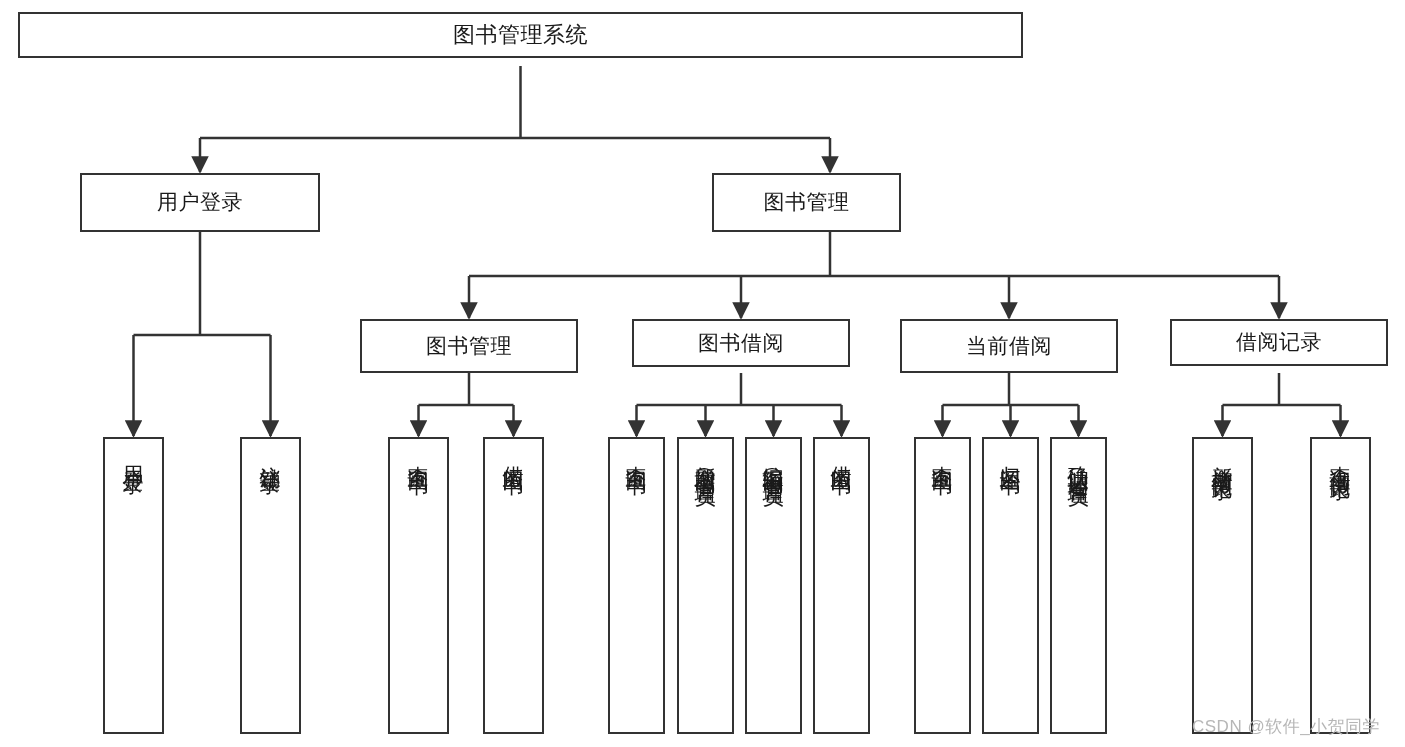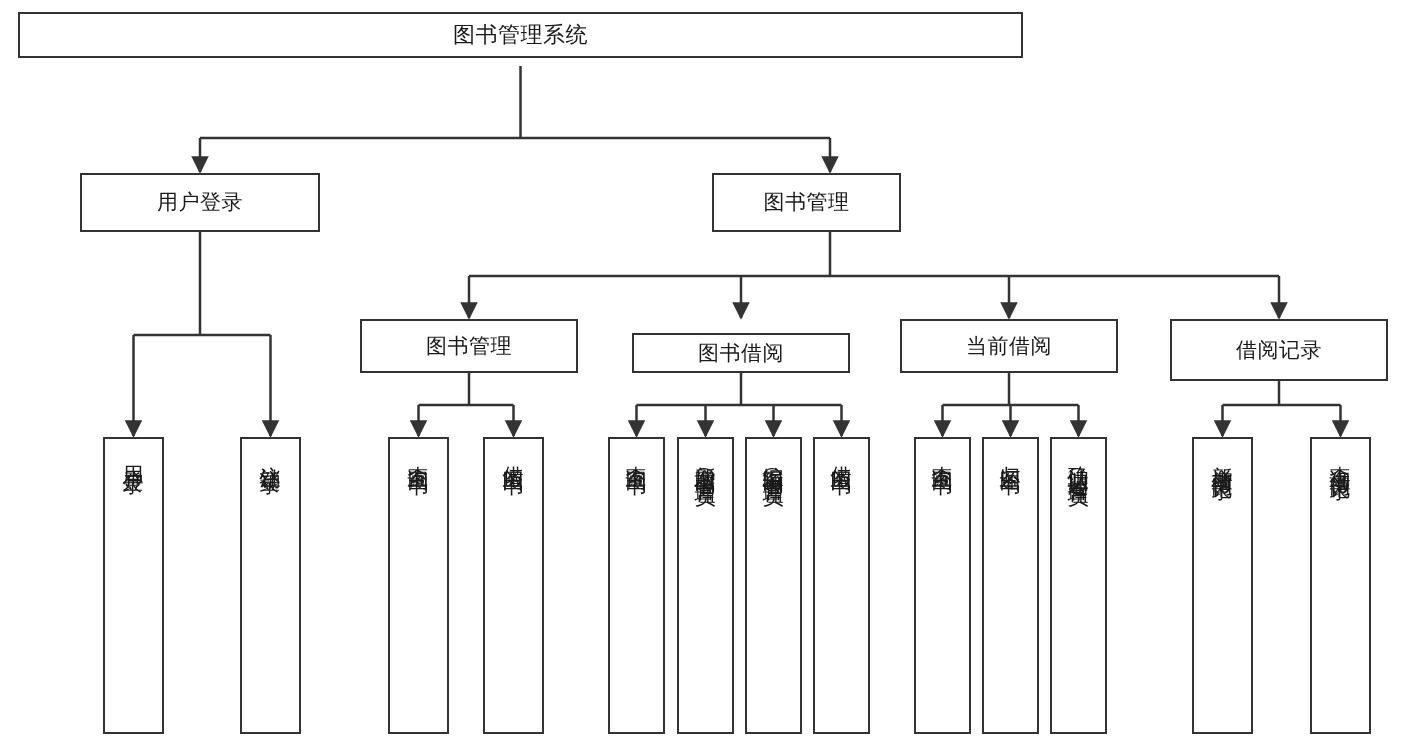--- a/index.html
+++ b/index.html
@@ -120,27 +120,27 @@
       </div>
       <div class="node horizontal" style="left: 80px; top: 173px; width: 240px; height: 59px;">
         <span class="node-label">用户登录</span>
       </div>
       <div class="node horizontal" style="left: 712px; top: 173px; width: 189px; height: 59px;">
         <span class="node-label">图书管理</span>
       </div>
       <div class="node horizontal" style="left: 360px; top: 319px; width: 218px; height: 54px;">
         <span class="node-label">图书管理</span>
       </div>
-      <div class="node horizontal" style="left: 632px; top: 333px; width: 218px; height: 40px;">
+      <div class="node horizontal" style="left: 632px; top: 319px; width: 218px; height: 48px;">
         <span class="node-label">图书借阅</span>
       </div>
       <div class="node horizontal" style="left: 900px; top: 319px; width: 218px; height: 54px;">
         <span class="node-label">当前借阅</span>
       </div>
-      <div class="node horizontal" style="left: 1170px; top: 319px; width: 218px; height: 62px;">
+      <div class="node horizontal" style="left: 1170px; top: 319px; width: 218px; height: 47px;">
         <span class="node-label">借阅记录</span>
       </div>
       <div class="node vertical" style="left: 103px; top: 437px; width: 61px; height: 297px;">
         <span class="node-label">用户登录</span>
       </div>
       <div class="node vertical" style="left: 240px; top: 437px; width: 61px; height: 297px;">
         <span class="node-label">注销登录</span>
       </div>
       <div class="node vertical" style="left: 388px; top: 437px; width: 61px; height: 297px;">
         <span class="node-label">查询图书</span>
@@ -170,13 +170,14 @@
         <span class="node-label">确认归还（管理员）</span>
       </div>
       <div class="node vertical" style="left: 1192px; top: 437px; width: 61px; height: 297px;">
         <span class="node-label">新增借阅记录</span>
       </div>
       <div class="node vertical" style="left: 1310px; top: 437px; width: 61px; height: 297px;">
         <span class="node-label">查询借阅记录</span>
       </div>
     </div>
 
+  <div class="watermark" style="left: 1192px; top: 715px;">CSDN @软件_小贺同学</div>
 </div>
 
 </body></html>

